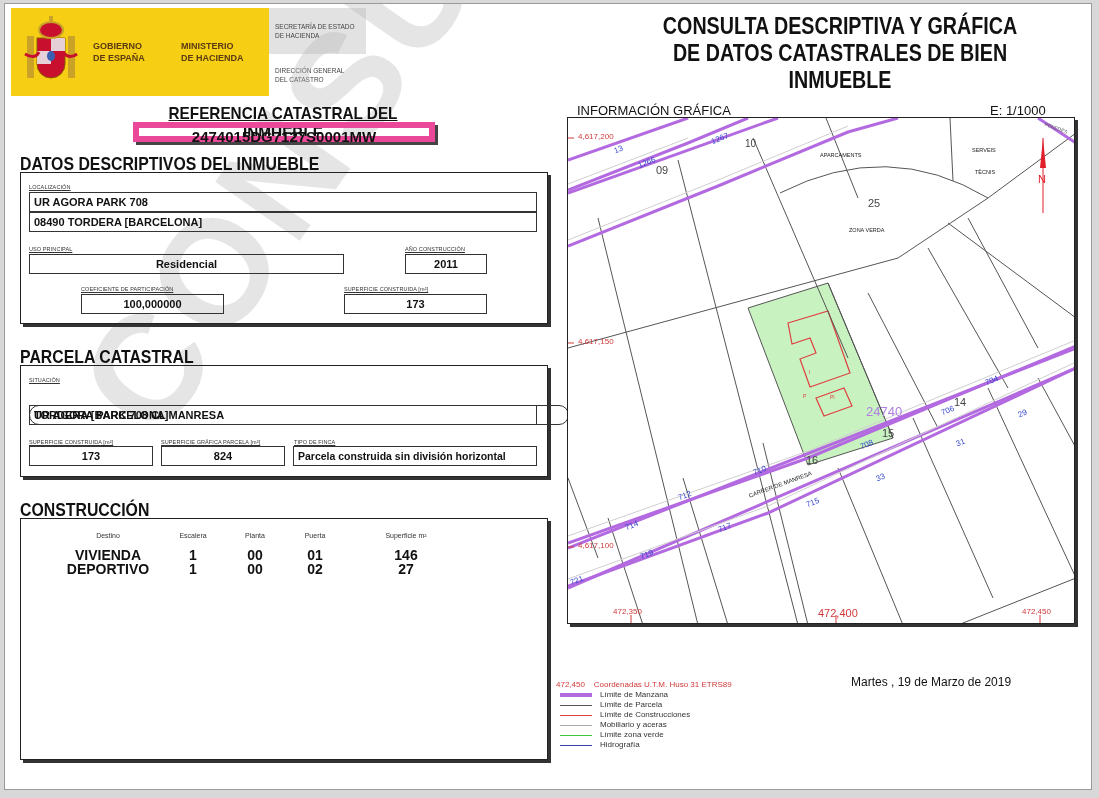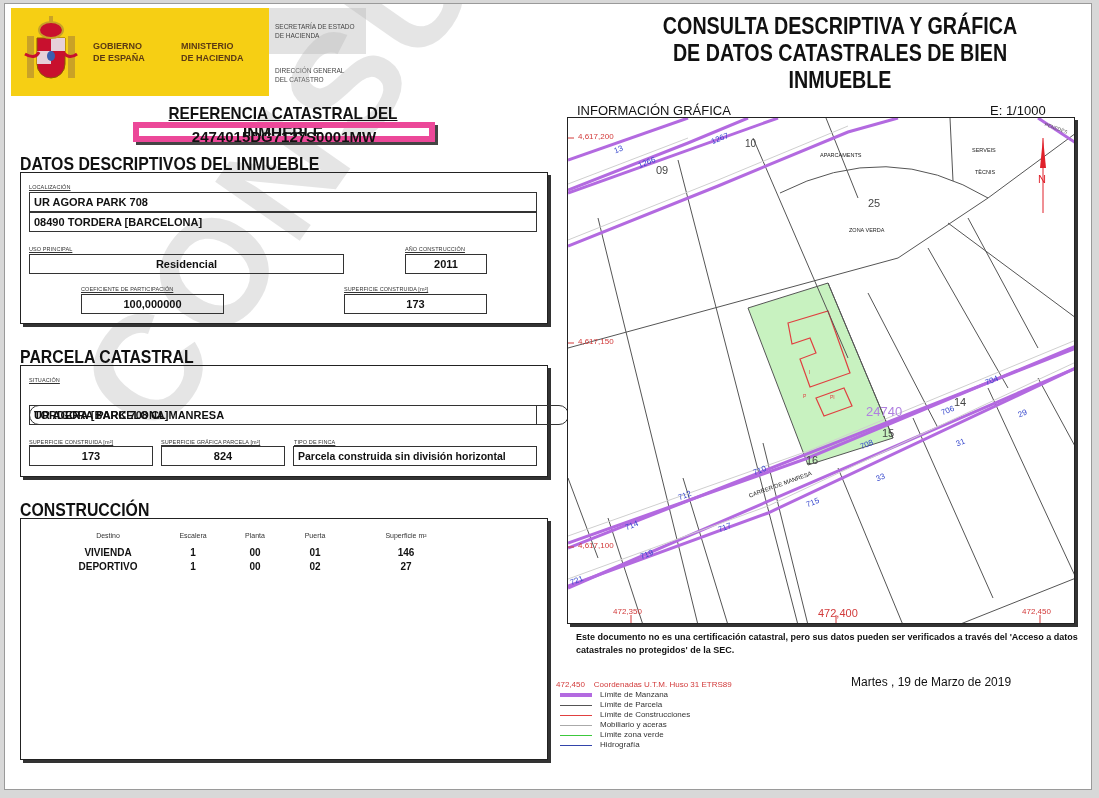--- a/index.html
+++ b/index.html
@@ -22,21 +22,21 @@
 
   .sec-title { font-size: 18px; font-weight: bold; transform: scaleX(0.88); transform-origin: left top; white-space: nowrap; }
   .panel { border: 1px solid #222; box-shadow: 3px 3px 0 #333; background: transparent; }
   .tiny-label { font-size: 5.5px; color: #333; text-decoration: underline; white-space: nowrap; letter-spacing: 0.1px; }
   .field { border: 1px solid #333; font-size: 11px; font-weight: bold; padding-left: 4px; line-height: 18px; height: 20px; white-space: nowrap; }
   .field.c { text-align: center; padding-left: 0; }
 
   .watermark { left: 40px; top: 360px; font-size: 150px; font-weight: bold; color: rgba(180,180,180,0.35); transform: rotate(-55deg); transform-origin: left top; white-space: nowrap; letter-spacing: 6px; pointer-events: none; }
 
   .tbl-h { font-size: 7px; color: #333; text-align: center; }
-  .tbl-c { font-size: 10px; font-weight: bold; text-align: center; }
+  .tbl-c { font-size: 14px; font-weight: bold; text-align: center; }
 
   .map-title { left: 572px; top: 99px; font-size: 13px; }
   .map-scale { left: 985px; top: 99px; font-size: 13px; }
   .map { left: 562px; top: 113px; width: 508px; height: 507px; border: 1px solid #222; box-shadow: 3px 3px 0 #333; background: #fff; overflow: hidden; }
 
   .disclaimer { left: 571px; top: 627px; width: 505px; font-size: 9px; font-weight: bold; line-height: 13px; }
   .legend { left: 551px; top: 676px; }
   .legend-row { position: relative; height: 10px; font-size: 8px; line-height: 10px; padding-left: 44px; color: #333; white-space: nowrap; }
   .legend-row .sw { position: absolute; left: 4px; top: 5px; width: 32px; height: 1px; }
   .legend-row.coord { padding-left: 0; color: #d23a3a; }
@@ -249,21 +249,20 @@
     <div class="abs" style="left:57px;top:403px;font-size:8px;color:#3344cc;transform:rotate(-22deg);">714</div>
     <div class="abs" style="left:450px;top:291px;font-size:8px;color:#3344cc;transform:rotate(-22deg);">29</div>
     <div class="abs" style="left:388px;top:320px;font-size:8px;color:#3344cc;transform:rotate(-22deg);">31</div>
     <div class="abs" style="left:308px;top:355px;font-size:8px;color:#3344cc;transform:rotate(-22deg);">33</div>
     <div class="abs" style="left:238px;top:380px;font-size:8px;color:#3344cc;transform:rotate(-22deg);">715</div>
     <div class="abs" style="left:150px;top:405px;font-size:8px;color:#3344cc;transform:rotate(-22deg);">717</div>
     <div class="abs" style="left:72px;top:432px;font-size:8px;color:#3344cc;transform:rotate(-22deg);">719</div>
     <div class="abs" style="left:2px;top:458px;font-size:8px;color:#3344cc;transform:rotate(-22deg);">721</div>
   </div>
 
-  <div class="abs disclaimer">Este documento no es una certificación catastral, pero sus datos pueden ser verificados a través del 'Acceso a datos catastrales no protegidos' de la SEC.</div>
   <div class="abs date">Martes , 19 de Marzo de 2019</div>
 
   <div class="abs legend">
     <div class="legend-row coord">
       <span>472,450</span>&nbsp;&nbsp;&nbsp;
       <span>Coordenadas U.T.M. Huso 31 ETRS89</span>
     </div>
     <div class="legend-row"><span class="sw" style="background:#b36ae0;height:4px;top:3px;"></span><span>Límite de Manzana</span></div>
     <div class="legend-row"><span class="sw" style="background:#555;"></span><span>Límite de Parcela</span></div>
     <div class="legend-row"><span class="sw" style="background:#e04040;"></span><span>Límite de Construcciones</span></div>

